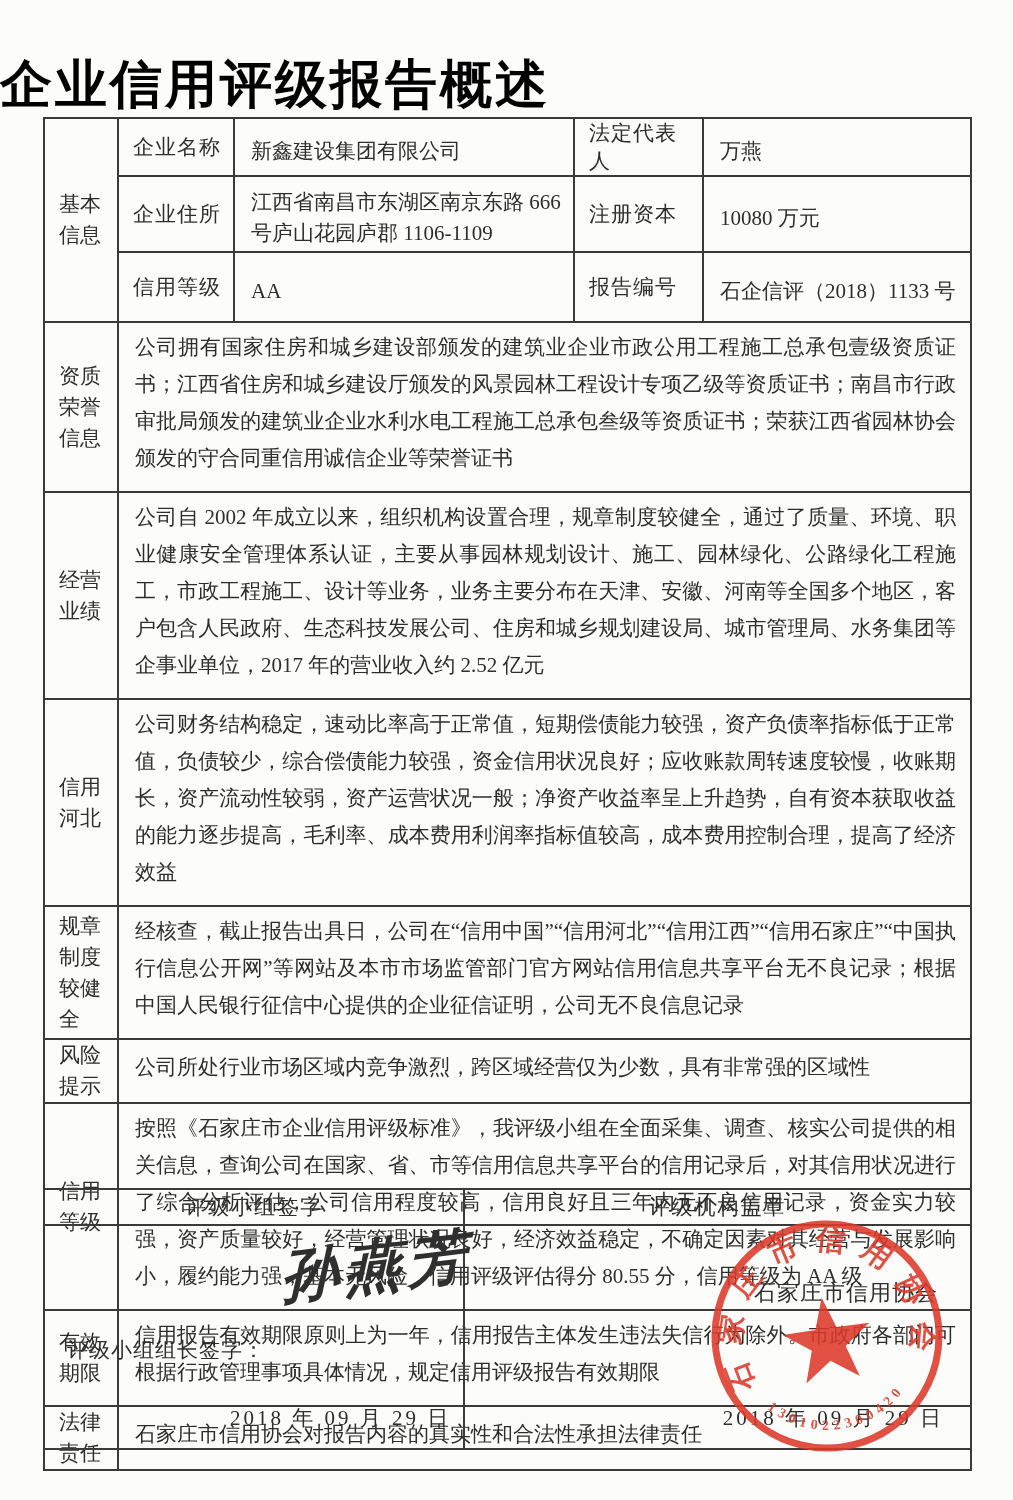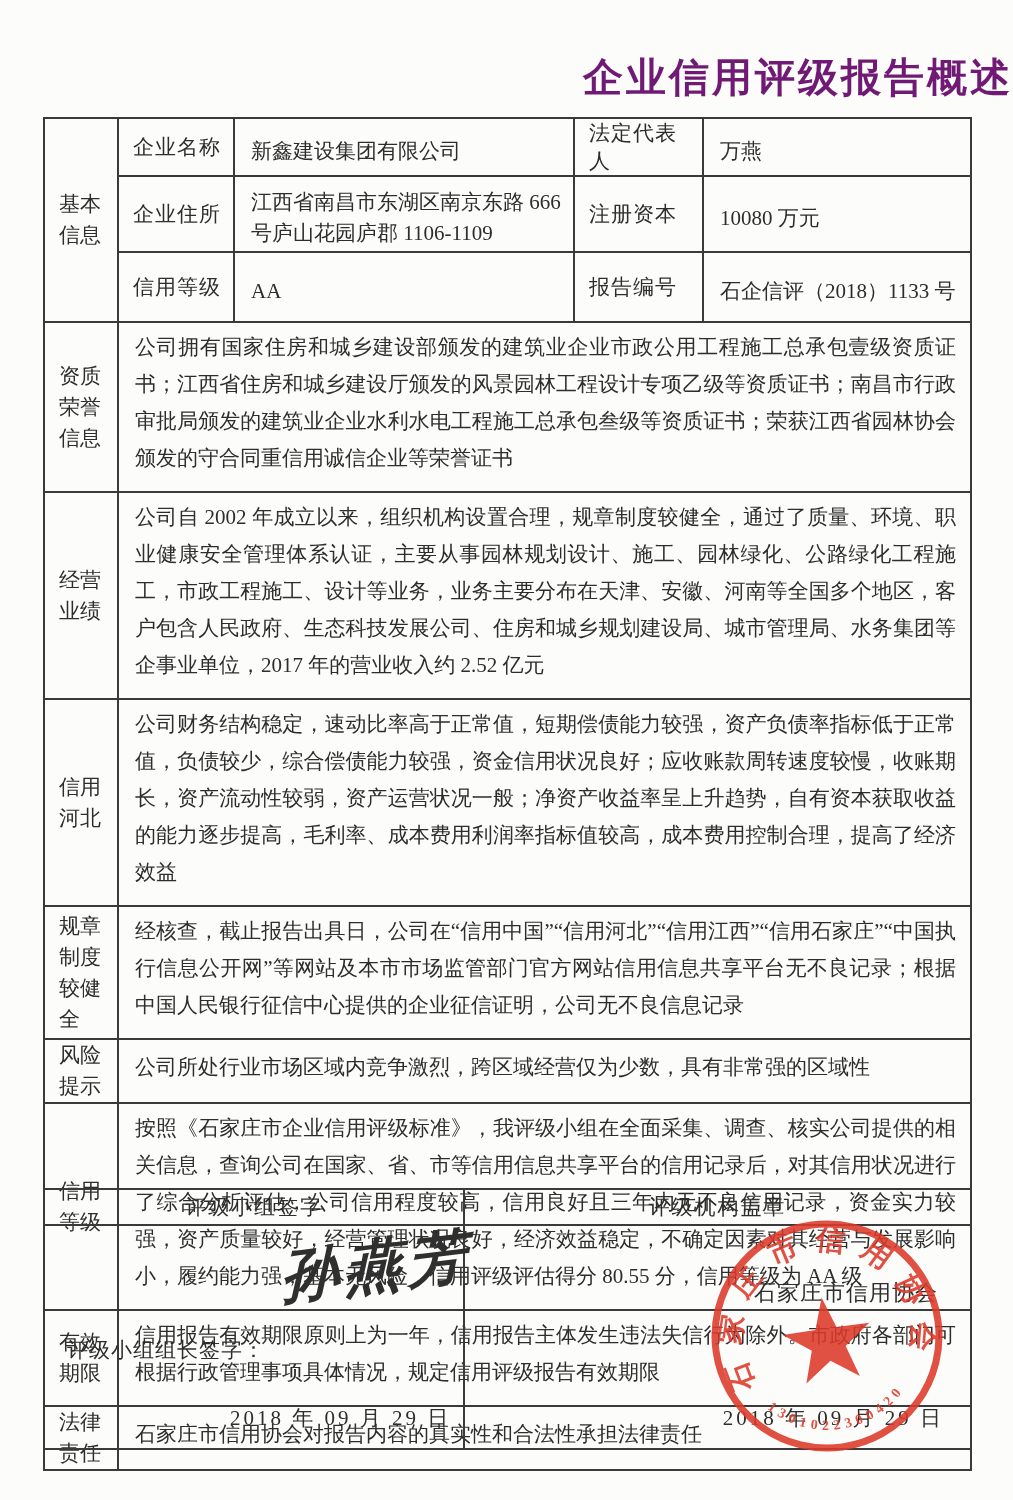--- a/index.html
+++ b/index.html
@@ -7,25 +7,25 @@
   .page {
     position:relative;
     width:1013px; height:1500px;
     background:#fcfcfa;
     font-family:"Liberation Serif", serif;
     color:#2d2d2d;
     overflow:hidden;
   }
   .doc-title {
     margin-top:50px;
-    text-align:right;
-    font-size:40px;
+    text-align:left;
+    font-size:52px;
     font-weight:bold;
     letter-spacing:3px;
-    color:#701a75;
+    color:#000000;
   }
   table { border-collapse:collapse; table-layout:fixed; }
   .main-table {
     position:absolute; left:43px; top:117px;
     width:927px;
   }
   .main-table td {
     border:2px solid #3a3a3a;
     vertical-align:middle;
     font-size:21px;

